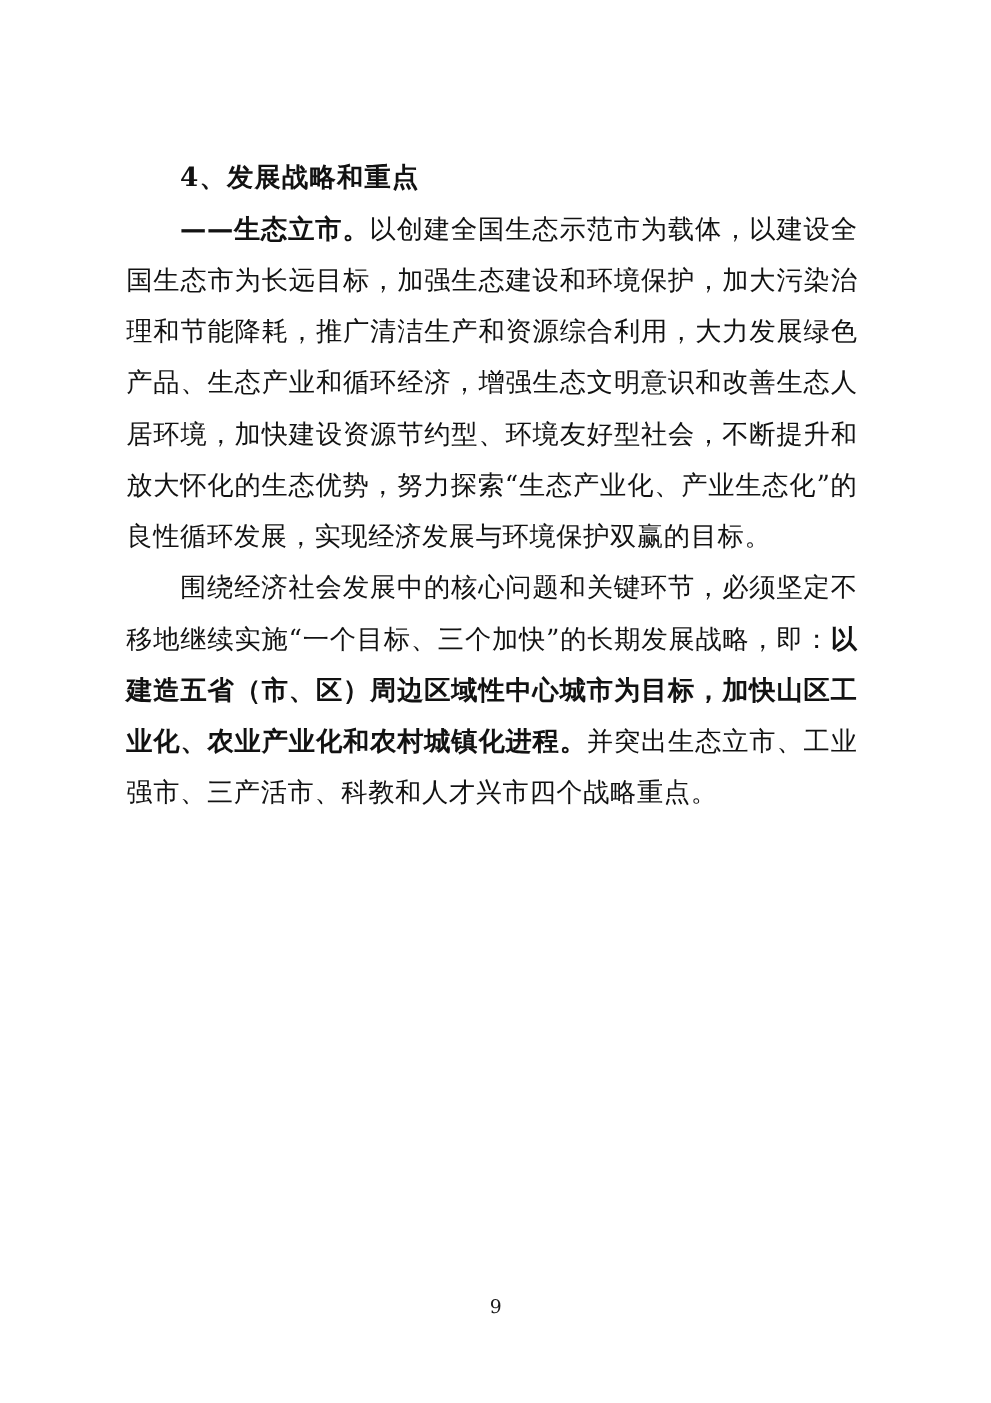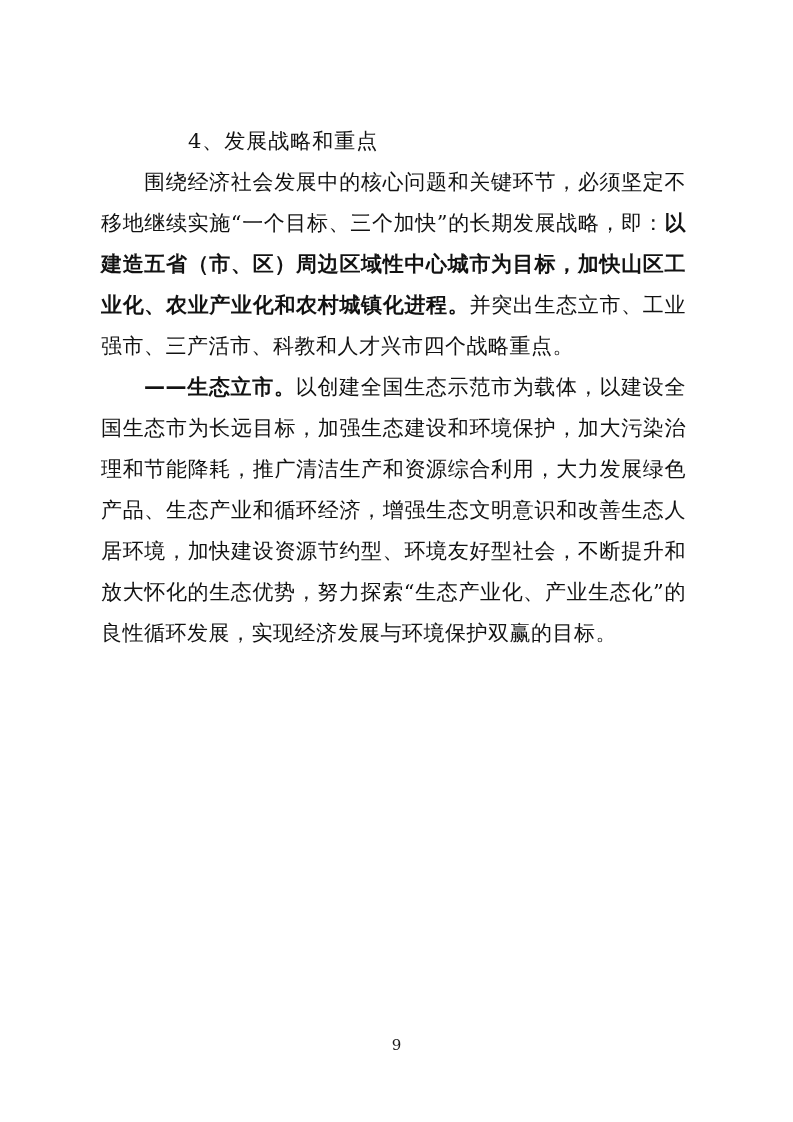--- a/index.html
+++ b/index.html
@@ -33,38 +33,37 @@
   }
   .doc-body p.indent { text-indent: 43px; }
   .run { font-weight: normal; }
   .run-bold {
     font-weight: bold;
     font-family: "DejaVu Sans", "Liberation Sans", sans-serif;
   }
   
   p.heading .run-bold {
     font-family: "DejaVu Serif", "Liberation Serif", serif;
-    font-weight: normal;
+    font-weight: bold;
     letter-spacing: 1px;
-    margin-left: 44px;
   }
   .page-number {
     position: absolute;
     top: 1035px;
     left: 0;
     width: 100%;
     text-align: center;
     font-size: 15px;
     line-height: 20px;
     color: #1a1a1a;
   }
 </style>
 </head>
 <body>
 
 <div class="page">
   <div class="doc-body">
       <p class="indent heading"><span class="run run-bold">4、发展战略和重点</span></p>
+      <p class="indent"><span class="run run-bold">——生态立市。</span><span class="run">以创建全国生态示范市为载体，以建设全国生态市为长远目标，加强生态建设和环境保护，加大污染治理和节能降耗，推广清洁生产和资源综合利用，大力发展绿色产品、生态产业和循环经济，增强生态文明意识和改善生态人居环境，加快建设资源节约型、环境友好型社会，不断提升和放大怀化的生态优势，努力探索“生态产业化、产业生态化”的良性循环发展，实现经济发展与环境保护双赢的目标。</span></p>
       <p class="indent"><span class="run">围绕经济社会发展中的核心问题和关键环节，必须坚定不移地继续实施“一个目标、三个加快”的长期发展战略，即：</span><span class="run run-bold">以建造五省（市、区）周边区域性中心城市为目标，加快山区工业化、农业产业化和农村城镇化进程。</span><span class="run">并突出生态立市、工业强市、三产活市、科教和人才兴市四个战略重点。</span></p>
-      <p class="indent"><span class="run run-bold">——生态立市。</span><span class="run">以创建全国生态示范市为载体，以建设全国生态市为长远目标，加强生态建设和环境保护，加大污染治理和节能降耗，推广清洁生产和资源综合利用，大力发展绿色产品、生态产业和循环经济，增强生态文明意识和改善生态人居环境，加快建设资源节约型、环境友好型社会，不断提升和放大怀化的生态优势，努力探索“生态产业化、产业生态化”的良性循环发展，实现经济发展与环境保护双赢的目标。</span></p>
     </div>
   <div class="page-number">9</div>
 </div>
 
 </body></html>

